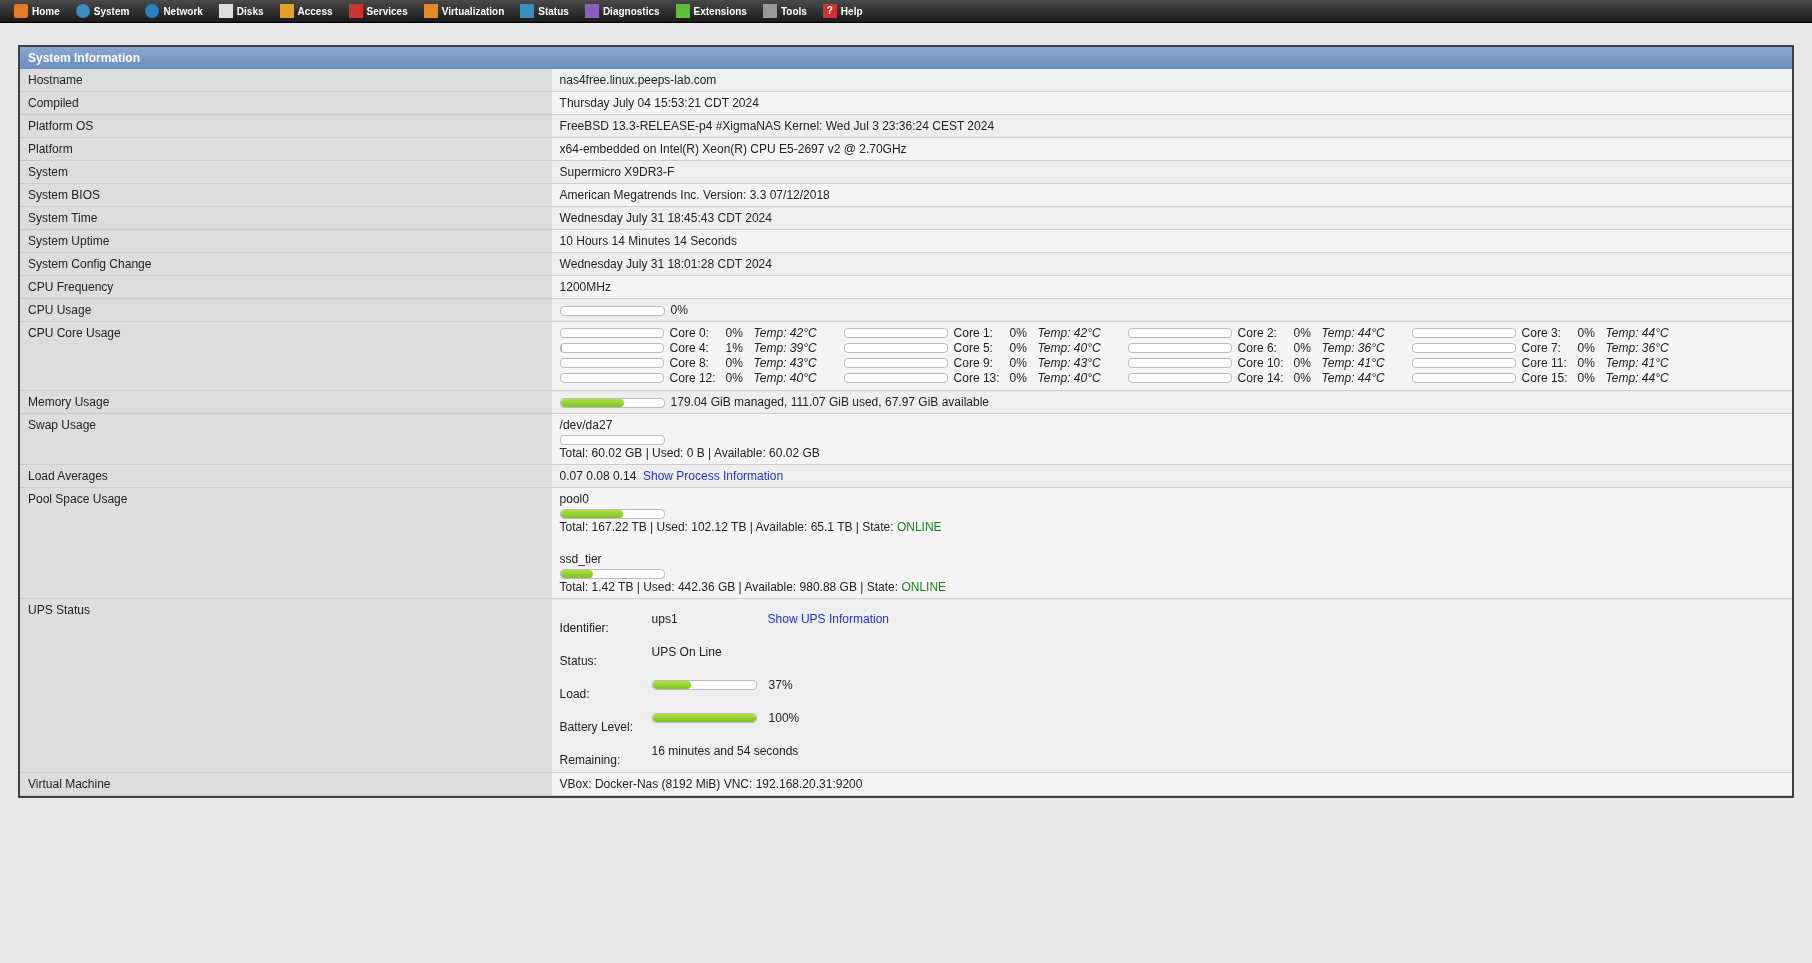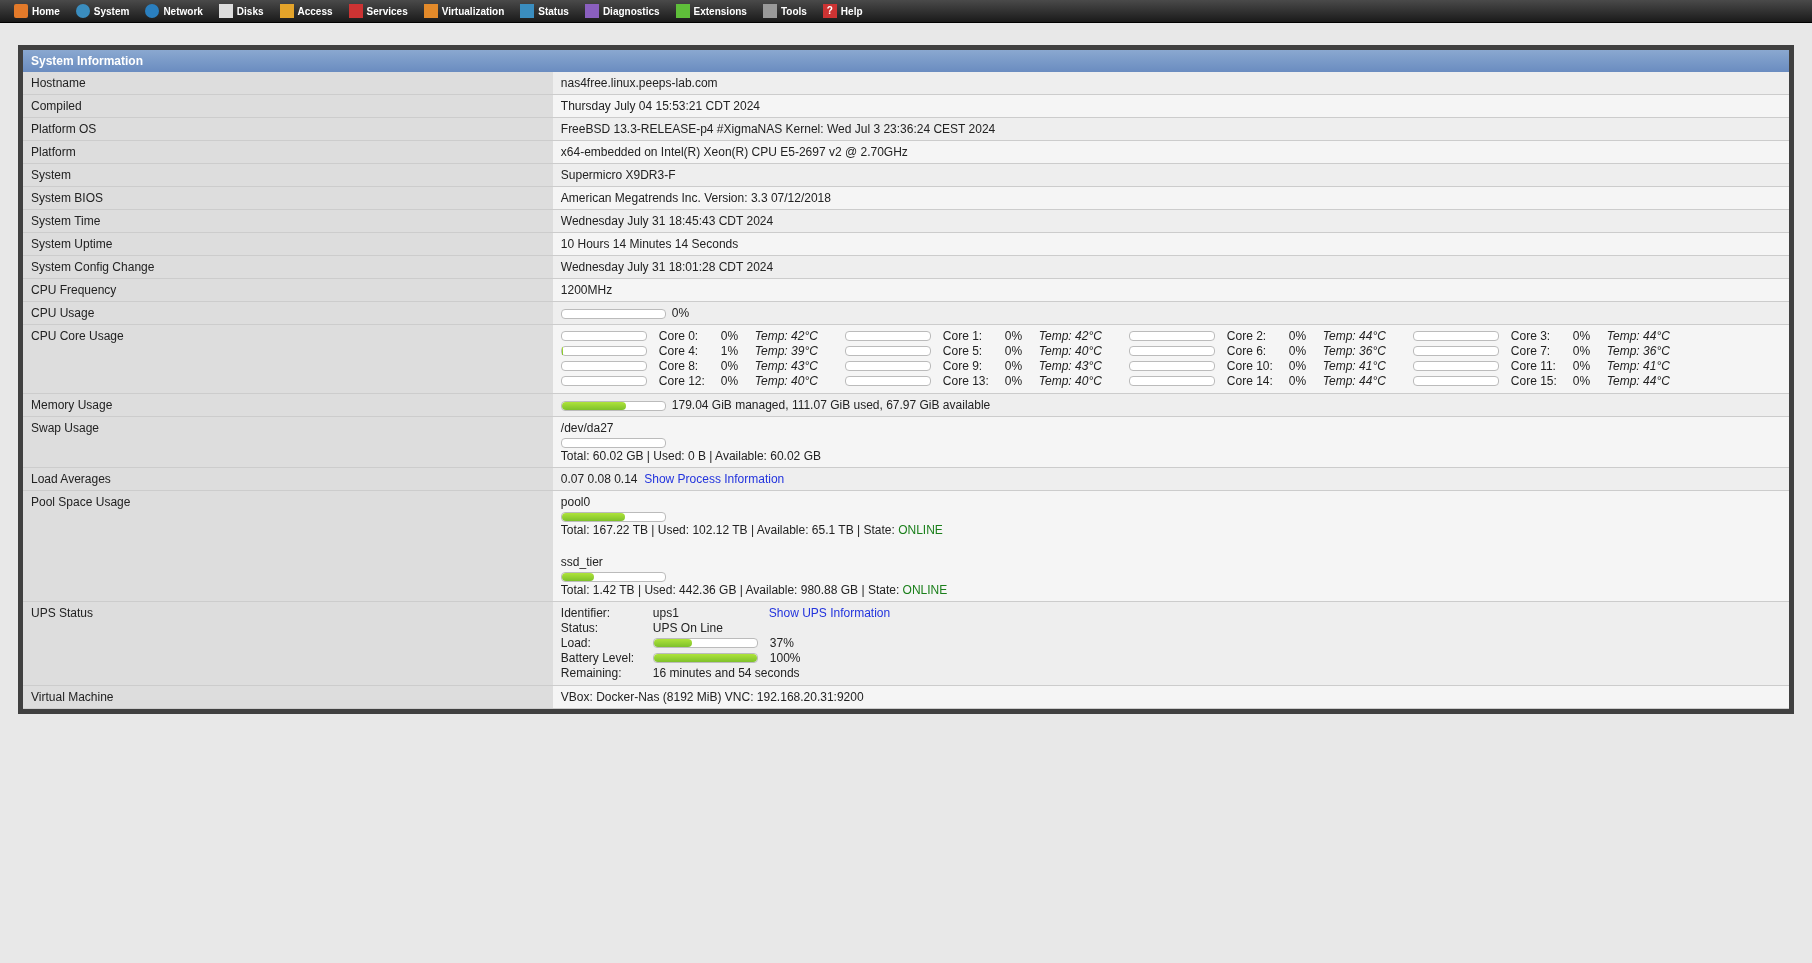--- a/index.html
+++ b/index.html
@@ -4,44 +4,44 @@
 <style>
 * { margin: 0; padding: 0; box-sizing: border-box; }
 body { font-family: Verdana, Arial, sans-serif; font-size: 12px; background: #e8e8e8; color: #222; }
 
 
 .topnav { background: linear-gradient(#4a4a4a,#1a1a1a); border-bottom: 1px solid #000; padding: 2px 8px; display: flex; gap: 4px; }
 .navitem { display: flex; align-items: center; gap: 4px; color: #fff; font-weight: bold; padding: 2px 6px; cursor: pointer; font-size: 10px; }
 .navitem .ico { width: 14px; height: 14px; display: inline-block; }
 
 
-.panel { margin: 22px 18px; border: 5px solid #404040; background: #3b82f6; }
+.panel { margin: 22px 18px; border: 2px solid #404040; background: #3b82f6; }
 .panel-title { background: linear-gradient(#8aa8d0,#6a8cc0); color: #fff; font-weight: bold; padding: 4px 8px; font-size: 12px; }
 .info-table { width: 100%; border-collapse: collapse; }
 .info-table td { border-bottom: 1px solid #ccc; padding: 4px 8px; vertical-align: top; font-size: 12px; }
 .info-table tr:nth-child(odd) td.label { background: #ddd; }
 .info-table tr:nth-child(even) td.label { background: #ddd; }
 .info-table td.label { background: #ddd; width: 30%; font-weight: normal; }
 .info-table td.val { background: #eee; }
 .info-table tr:nth-child(odd) td.val { background: #eee; }
 .info-table tr:nth-child(even) td.val { background: #f5f5f5; }
 
 .bar { display: inline-block; width: 105px; height: 10px; background: #fff; border: 1px solid #bbb; border-radius: 4px; vertical-align: middle; margin-right: 6px; position: relative; }
 .bar .fill { position: absolute; left: 0; top: 0; bottom: 0; background: linear-gradient(#aee33a,#7ec12b); border-radius: 4px; }
 .link { color: #23d; cursor: pointer; }
 .status-online { color: #1a7f1a; }
 
 .core-grid { display: flex; flex-wrap: wrap; }
-.core-cell { display: flex; align-items: center; gap: 6px; width: 284px; margin-bottom: 1px; }
+.core-cell { display: flex; align-items: center; width: 284px; margin-bottom: 1px; }
 .core-label { min-width: 56px; }
 .core-pct { min-width: 28px; }
 .core-temp { min-width: 90px; font-style: italic; }
 
 .ups-row { display: flex; gap: 6px; margin-bottom: 1px; align-items: center; }
-.ups-lbl { min-width: 86px; }
+.ups-lbl { min-width: 86px; margin-top: 18px; }
 
 .strong { font-weight: bold; }
 
 
 .ic-home{background:#e37a2a;border-radius:2px}
 .ic-sys{background:#3a8dbf;border-radius:50%}
 .ic-net{background:#2a7fbf;border-radius:50%}
 .ic-disk{background:#ddd}
 .ic-acc{background:#e3a32a}
 .ic-svc{background:#c33}

